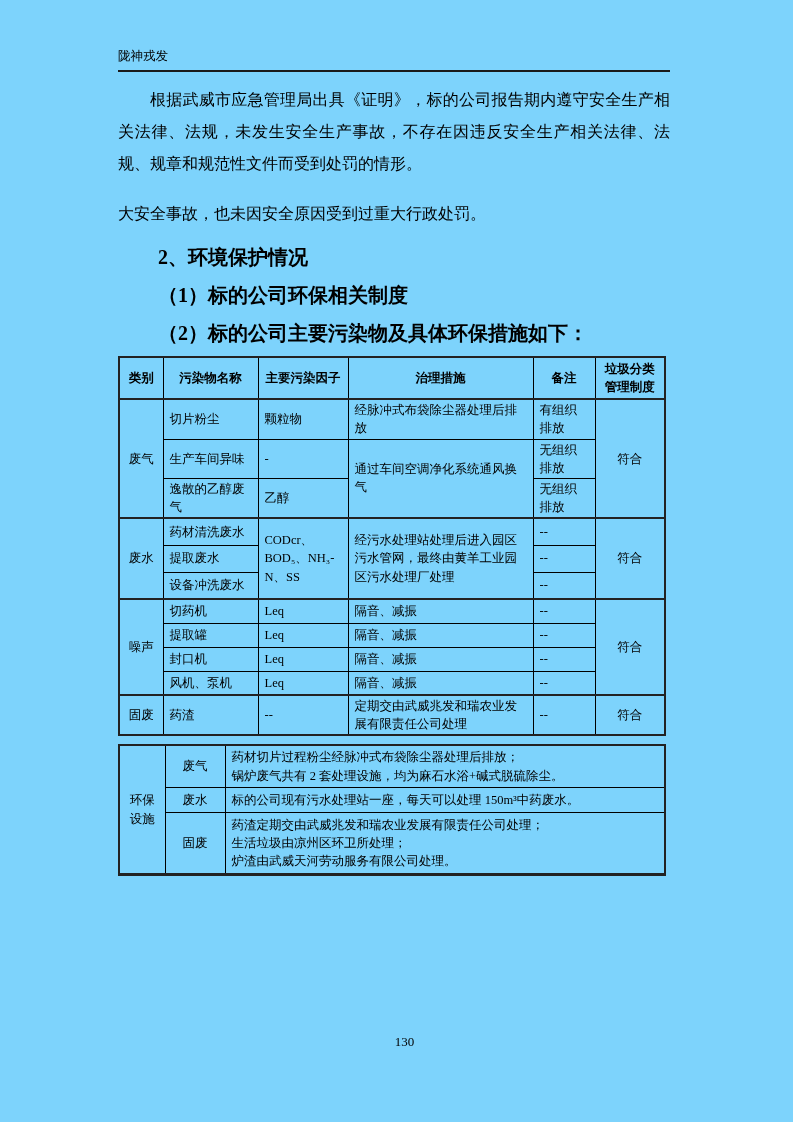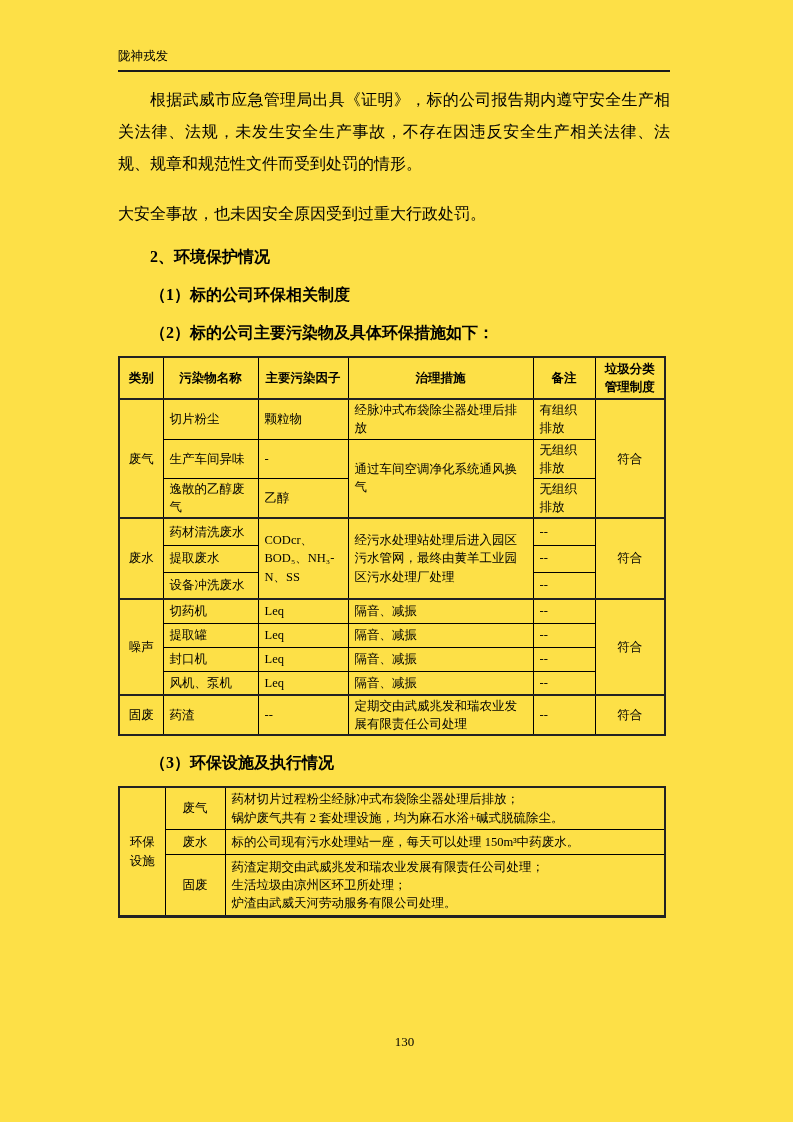--- a/index.html
+++ b/index.html
@@ -1,33 +1,33 @@
 <!DOCTYPE html>
 <html lang="zh"><head>
 <meta charset="utf-8">
 <style>
   html,body { margin:0; padding:0; background:#e8e8e8; }
   .page {
     position:relative; width:793px; height:1122px; margin:0 auto;
-    background:#fde047; color:#000;
+    background:#7dd3fc; color:#000;
     font-family:"Liberation Serif","DejaVu Serif",serif;
     overflow:hidden;
   }
   .content { position:absolute; left:118px; top:48px; width:552px; }
 
   
   .doc-header {
     display:flex; justify-content:space-between; align-items:flex-end;
     font-size:12.5px; padding-bottom:5px; border-bottom:2px solid #1a1a1a;
   }
 
   
   .para { font-size:16px; line-height:32px; text-align:justify; margin:0; }
   .indent { text-indent:2em; }
-  .heading { font-size:16px; font-weight:bold; line-height:30px; margin:0; text-indent:2em; }
+  .heading { font-size:20px; font-weight:bold; line-height:30px; margin:0; text-indent:2em; }
 
   .mt-lg { margin-top:18px; }
   .mt-md { margin-top:12px; }
   .mt-sm { margin-top:8px; }
 
   
   table { border-collapse:collapse; table-layout:fixed; width:546px; }
   .t1 { margin-top:8px; font-size:12.5px; border:2px solid #222;padding-left:32px; }
   .t2 { margin-top:8px; font-size:12.5px; border:2px solid #222; border-bottom-width:3px; }
   td, th { border:1px solid #000; padding:1px 6px; vertical-align:middle; line-height:1.45; }
@@ -163,21 +163,20 @@
           <td class="center">固废</td>
           <td>药渣</td>
           <td>--</td>
           <td>定期交由武威兆发和瑞农业发展有限责任公司处理</td>
           <td>--</td>
           <td class="center">符合</td>
         </tr>
       </tbody>
     </table>
 
-    <p class="heading mt-md">（3）环保设施及执行情况</p>
 
     <table class="t2">
       <colgroup>
         <col style="width:46px">
           <col style="width:60px">
           <col style="width:440px">
       </colgroup>
       <tbody>
         <tr class="r-f1">
           <td class="lbl" rowspan="3">环保设施</td>

